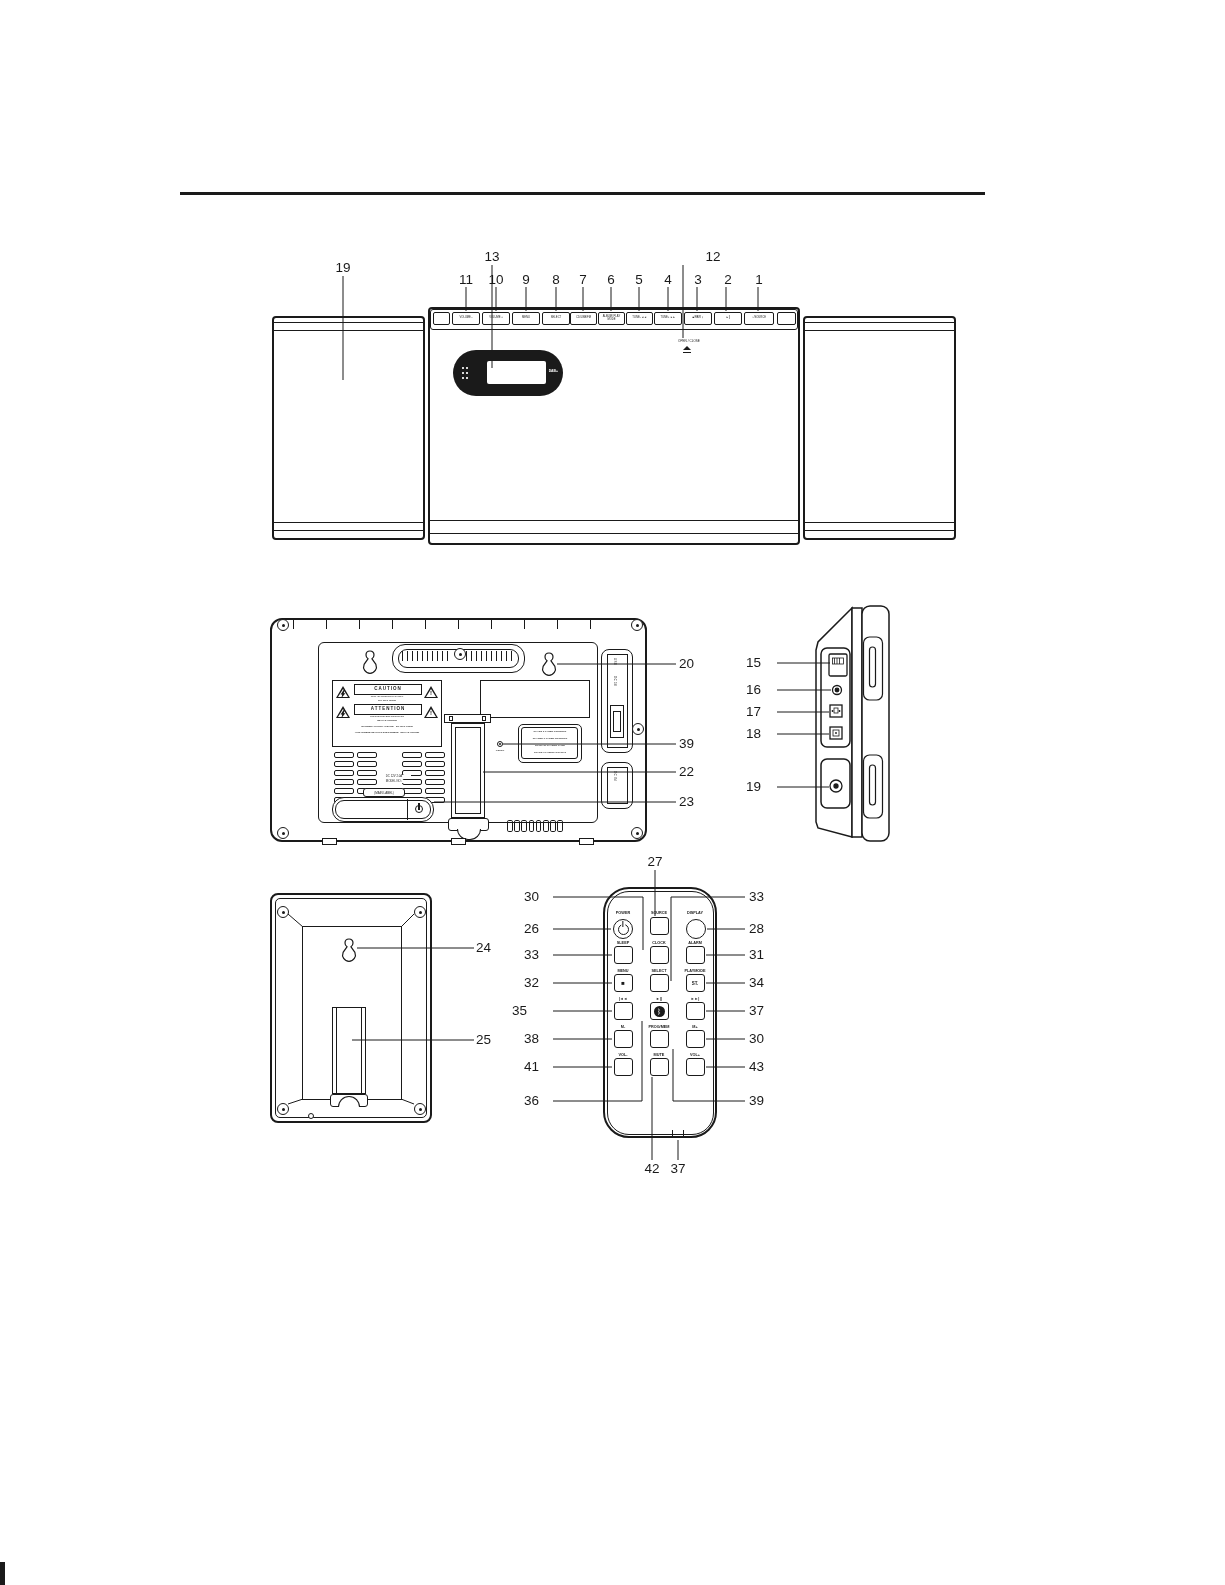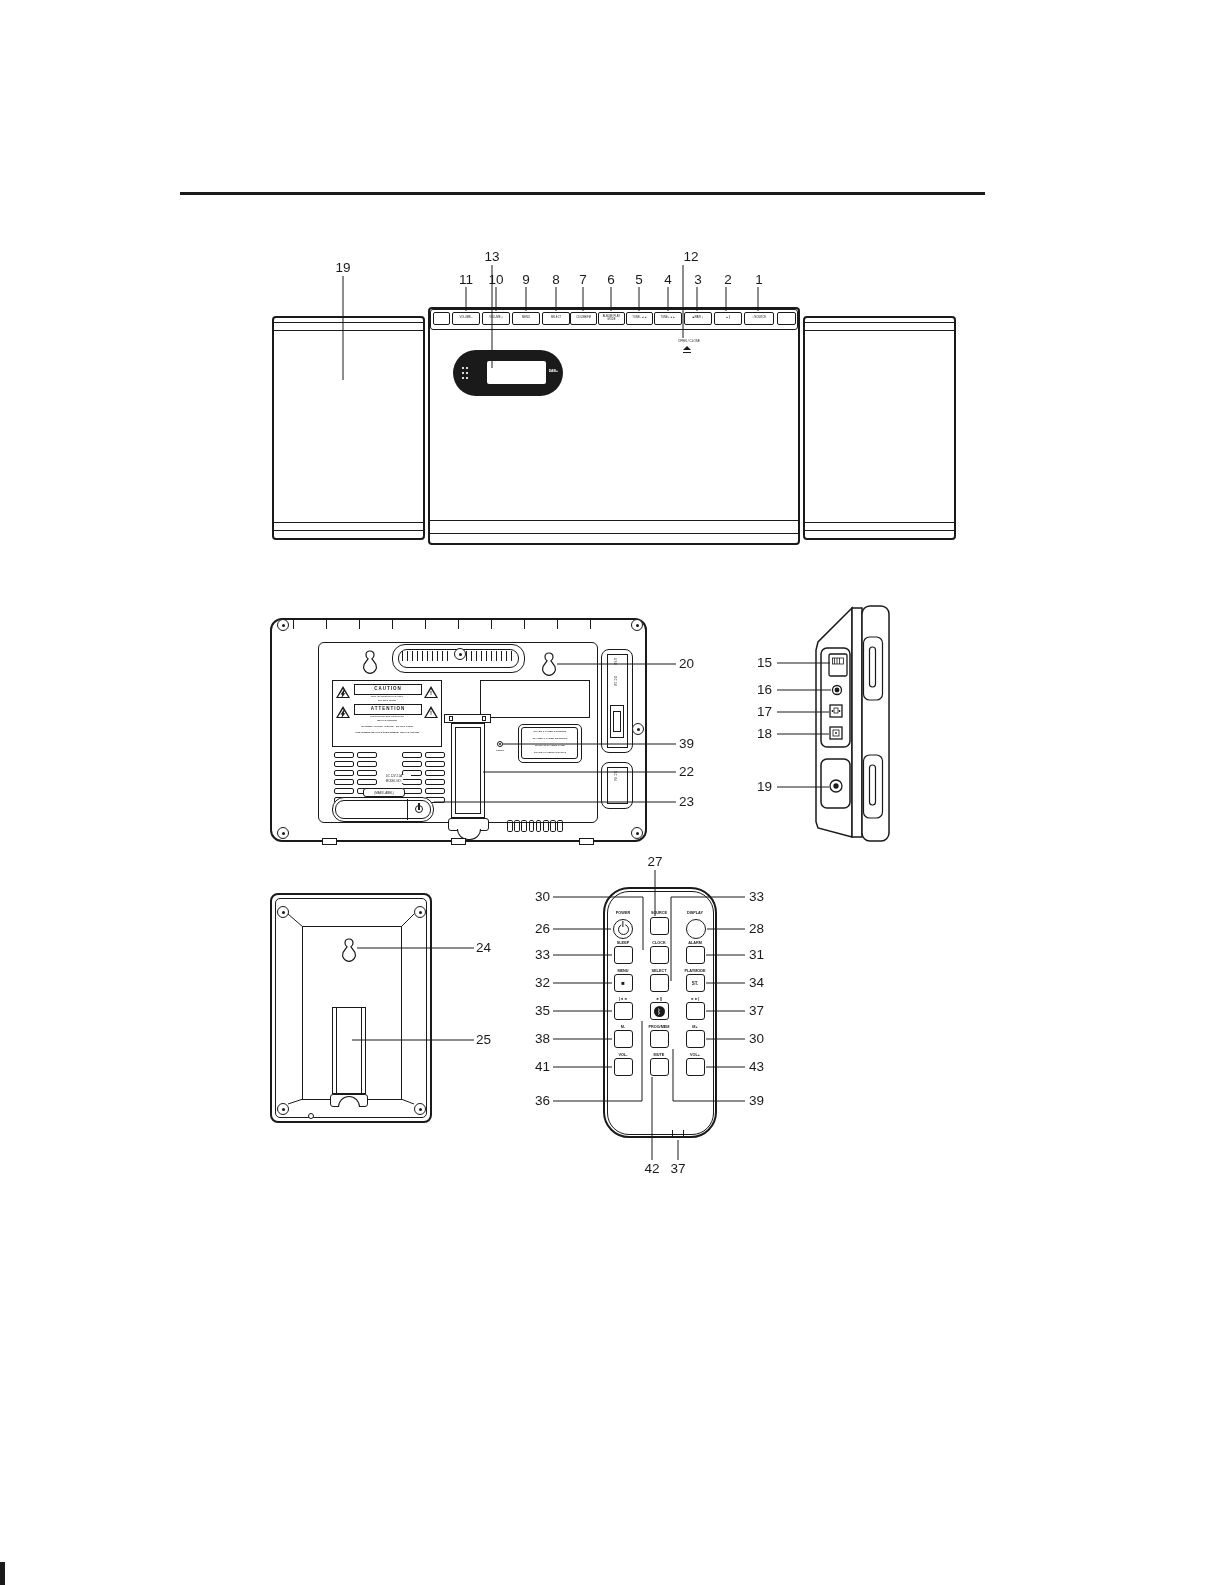--- a/index.html
+++ b/index.html
@@ -4,21 +4,21 @@
 <style>
   html,body{margin:0;padding:0;background:#fff}
   .page{position:relative;width:1225px;height:1585px;background:#fff;overflow:hidden;
         font-family:"Liberation Sans",sans-serif;color:#1a1a1a}
   .d{position:absolute;box-sizing:border-box}
   .box{position:absolute;box-sizing:border-box;border:1.2px solid #1a1a1a;background:#fff}
   .b2{border-width:2px}
   .b15{border-width:1.5px}
   .hl{position:absolute;height:0;border-top:1px solid #1a1a1a}
   .co{position:absolute;font-size:13.5px;color:#1a1a1a;text-align:center;width:18px;line-height:14px}
-  .co.rt{text-align:right;width:26px}
+  .co.rt{text-align:left;width:26px}
   .co.lt{text-align:left;width:26px}
   .overlay{position:absolute;left:0;top:0;pointer-events:none}
   
   .tbtn{position:absolute;top:312px;height:13px;border:1px solid #1a1a1a;border-radius:2px;background:#fff;
         display:flex;align-items:center;justify-content:center;text-align:center;
         font-size:2.7px;line-height:1.1;padding:0 1px;box-sizing:border-box}
   .pill{position:absolute;left:453px;top:350px;width:110px;height:46px;border-radius:23px;background:#1a1a1a}
   .lcd{position:absolute;left:34px;top:11px;width:59px;height:23px;background:#fff;border-radius:2px}
   .dots{position:absolute;left:9px;top:17px;width:1.6px;height:1.6px;background:#fff;border-radius:50%;
         box-shadow:4px 0 0 #fff,0 5px 0 #fff,4px 5px 0 #fff,0 10px 0 #fff,4px 10px 0 #fff}
@@ -131,21 +131,21 @@
       <span class="lcd"></span>
       <span class="dab">DAB+</span>
     </div>
 
     <div class="oc">OPEN / CLOSE</div>
     <span class="ejt"></span>
     <span class="ejb"></span>
 
     <div class="co" style="left:334px;top:261px">19</div>
     <div class="co" style="left:483px;top:250px">13</div>
-    <div class="co" style="left:682px;top:250px">12</div>
+    <div class="co" style="left:704px;top:250px">12</div>
     <div class="co" style="left:457px;top:273px">11</div>
     <div class="co" style="left:487px;top:273px">10</div>
     <div class="co" style="left:517px;top:273px">9</div>
     <div class="co" style="left:547px;top:273px">8</div>
     <div class="co" style="left:574px;top:273px">7</div>
     <div class="co" style="left:602px;top:273px">6</div>
     <div class="co" style="left:630px;top:273px">5</div>
     <div class="co" style="left:659px;top:273px">4</div>
     <div class="co" style="left:689px;top:273px">3</div>
     <div class="co" style="left:719px;top:273px">2</div>
@@ -413,21 +413,21 @@
     <div class="rlabel" style="left:676px;top:1053px">VOL+</div>
     <div class="rbtn" style="left:685.5px;top:1058px"></div>
 
     <div class="d" style="left:672px;top:1130px;width:12px;height:8px;border-left:1px solid #1a1a1a;border-right:1px solid #1a1a1a"></div>
 
     <div class="co" style="left:646px;top:855px">27</div>
     <div class="co rt" style="left:524px;top:890px">30</div>
     <div class="co rt" style="left:524px;top:922px">26</div>
     <div class="co rt" style="left:524px;top:948px">33</div>
     <div class="co rt" style="left:524px;top:976px">32</div>
-    <div class="co rt" style="left:524px;top:1004px">35</div>
+    <div class="co rt" style="left:512px;top:1004px">35</div>
     <div class="co rt" style="left:524px;top:1032px">38</div>
     <div class="co rt" style="left:524px;top:1060px">41</div>
     <div class="co rt" style="left:524px;top:1094px">36</div>
     <div class="co lt" style="left:749px;top:890px">33</div>
     <div class="co lt" style="left:749px;top:922px">28</div>
     <div class="co lt" style="left:749px;top:948px">31</div>
     <div class="co lt" style="left:749px;top:976px">34</div>
     <div class="co lt" style="left:749px;top:1004px">37</div>
     <div class="co lt" style="left:749px;top:1032px">30</div>
     <div class="co lt" style="left:749px;top:1060px">43</div>

